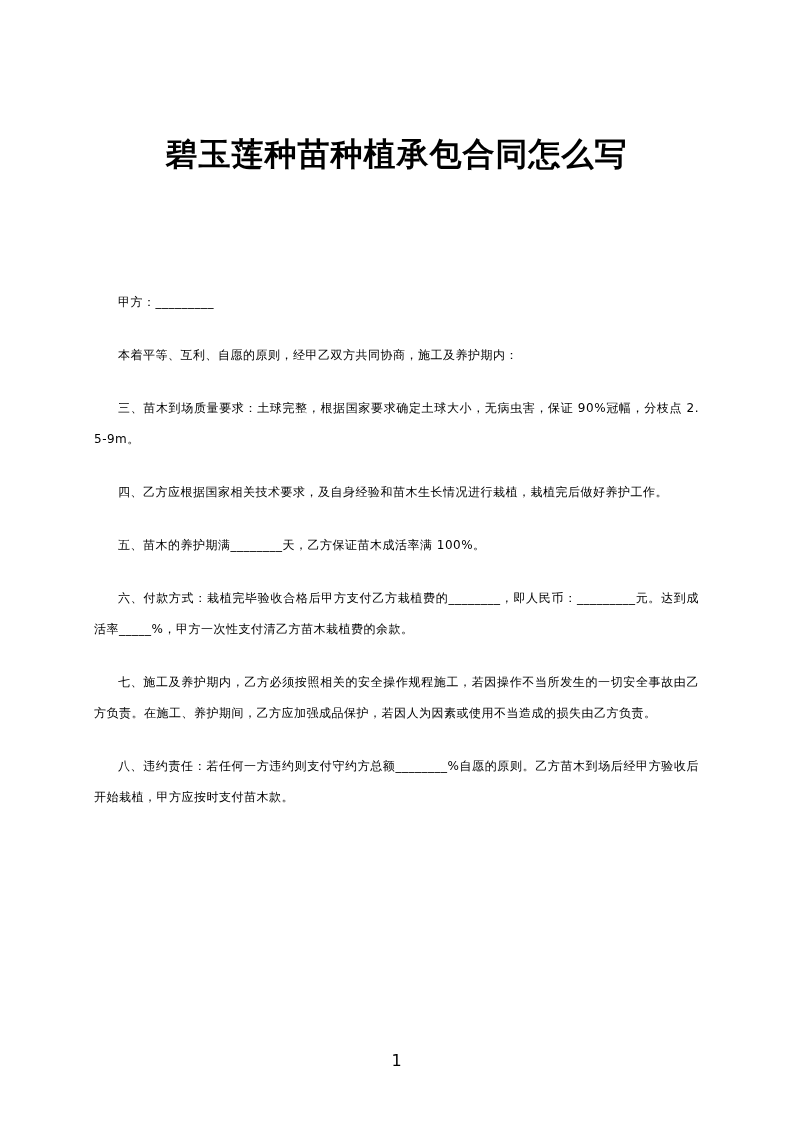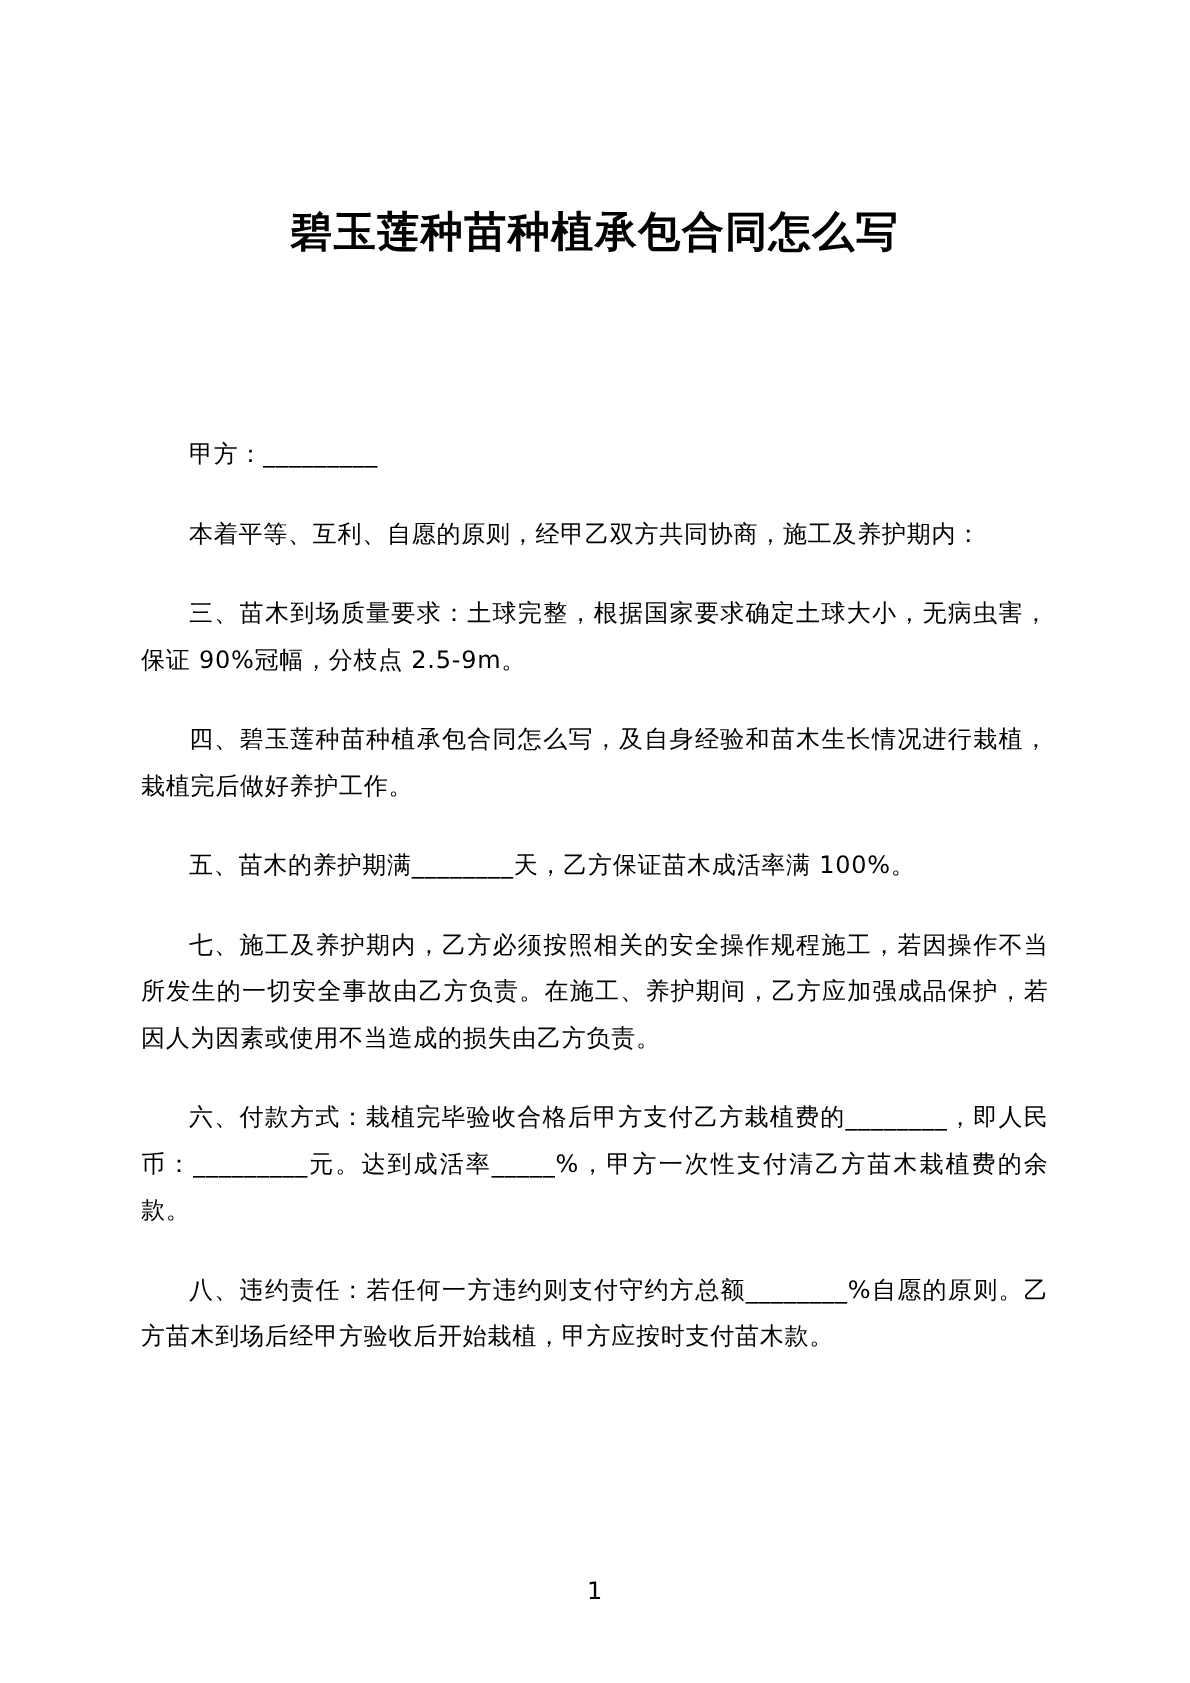--- a/index.html
+++ b/index.html
@@ -14,31 +14,31 @@
     background: #ffffff;
     color: #000000;
     font-family: "DejaVu Sans", "Liberation Sans", sans-serif;
     overflow: hidden;
     box-sizing: border-box;
   }
   .doc-title {
     margin: 0 94px 116px 94px;
     padding-top: 138px;
     text-align: center;
-    font-size: 28px;
+    font-size: 32px;
     line-height: 33px;
     font-weight: bold;
     letter-spacing: 1px;
   }
   .doc-body {
     margin: 0 94px;
   }
   .doc-body p.para {
     margin: 0 0 22px 0;
-    font-size: 16px;
+    font-size: 12px;
     line-height: 31px;
     text-indent: 2em;
     text-align: justify;
     word-break: break-all;
     letter-spacing: 0.5px;
   }
   .page-number {
     position: absolute;
     left: 0;
     right: 0;
@@ -51,21 +51,21 @@
 </head>
 <body>
 
 <div class="page">
   <h1 class="doc-title">碧玉莲种苗种植承包合同怎么写</h1>
 
   <div class="doc-body">
       <p class="para">甲方：_________</p>
       <p class="para">本着平等、互利、自愿的原则，经甲乙双方共同协商，施工及养护期内：</p>
       <p class="para">三、苗木到场质量要求：土球完整，根据国家要求确定土球大小，无病虫害，保证 90%冠幅，分枝点 2.5-9m。</p>
-      <p class="para">四、碧玉莲种苗种植承包合同怎么写，及自身经验和苗木生长情况进行栽植，栽植完后做好养护工作。</p>
+      <p class="para">四、乙方应根据国家相关技术要求，及自身经验和苗木生长情况进行栽植，栽植完后做好养护工作。</p>
       <p class="para">五、苗木的养护期满________天，乙方保证苗木成活率满 100%。</p>
+      <p class="para">六、付款方式：栽植完毕验收合格后甲方支付乙方栽植费的________，即人民币：_________元。达到成活率_____%，甲方一次性支付清乙方苗木栽植费的余款。</p>
       <p class="para">七、施工及养护期内，乙方必须按照相关的安全操作规程施工，若因操作不当所发生的一切安全事故由乙方负责。在施工、养护期间，乙方应加强成品保护，若因人为因素或使用不当造成的损失由乙方负责。</p>
-      <p class="para">六、付款方式：栽植完毕验收合格后甲方支付乙方栽植费的________，即人民币：_________元。达到成活率_____%，甲方一次性支付清乙方苗木栽植费的余款。</p>
       <p class="para">八、违约责任：若任何一方违约则支付守约方总额________%自愿的原则。乙方苗木到场后经甲方验收后开始栽植，甲方应按时支付苗木款。</p>
     </div>
 
   <div class="page-number">1</div>
 </div>
 
 </body></html>

